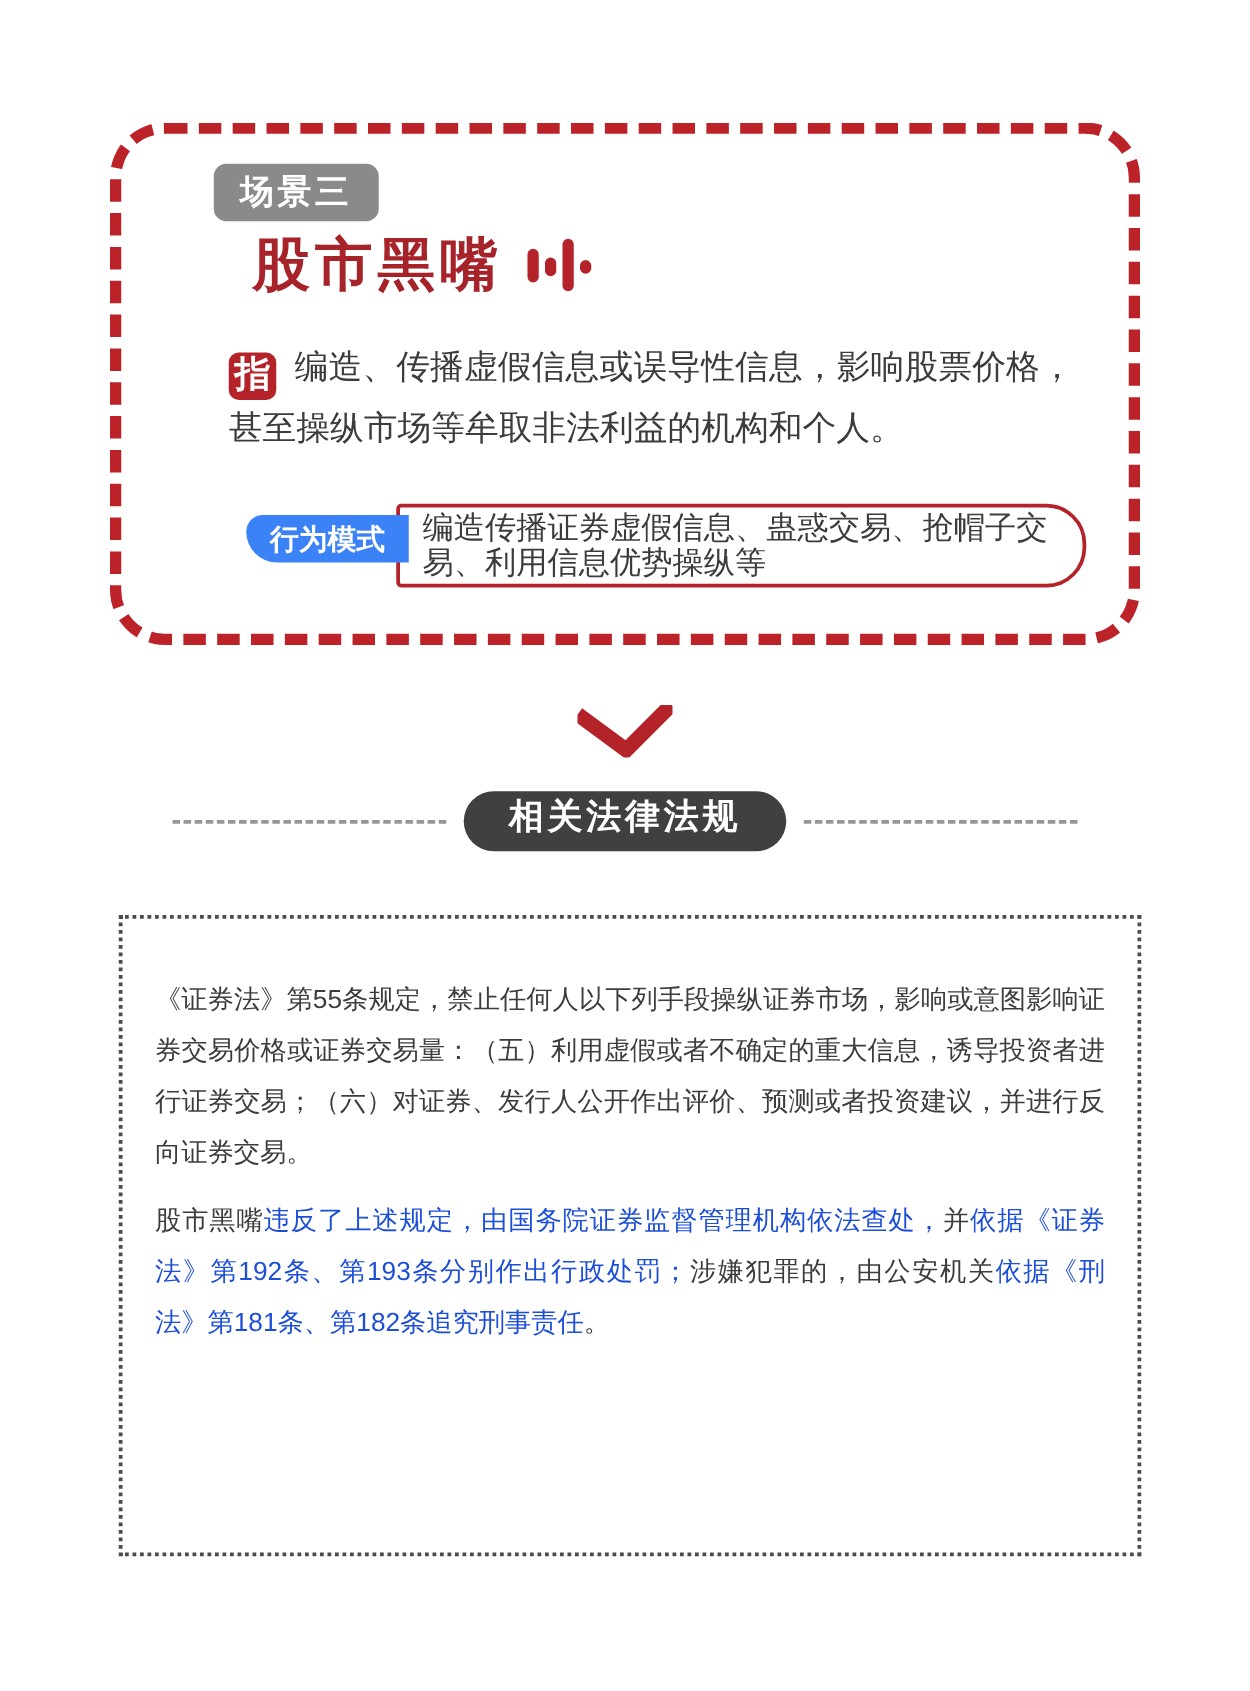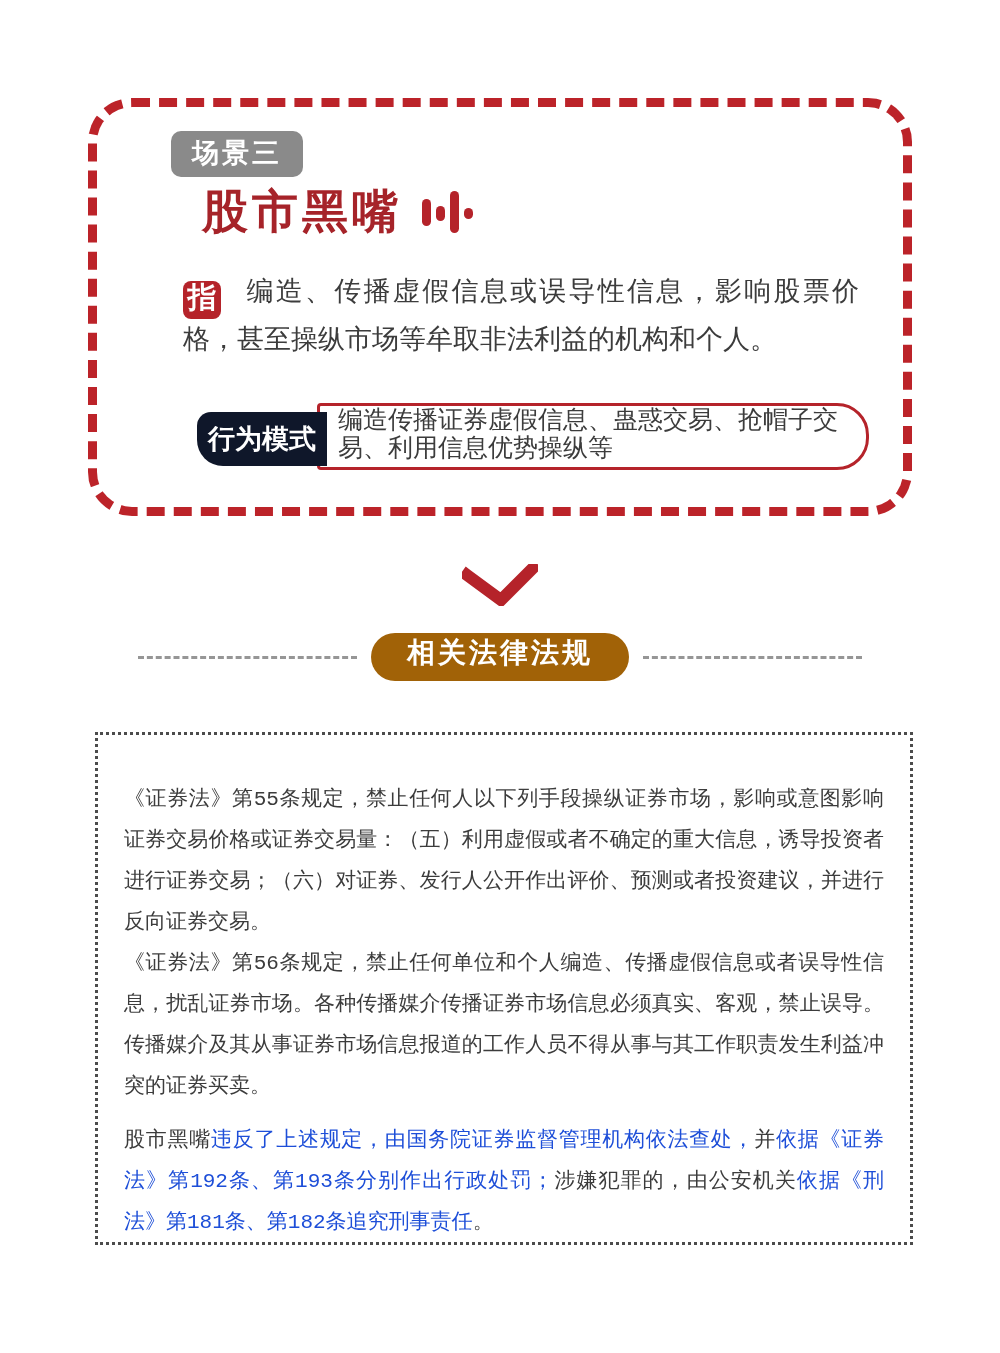--- a/index.html
+++ b/index.html
@@ -1,17 +1,17 @@
 <!DOCTYPE html>
 <html><head>
 <meta charset="utf-8">
 <style>
   html,body{margin:0;padding:0;background:#ffffff;}
   .page{position:relative;width:1000px;height:1353px;background:#ffffff;overflow:hidden;
-        font-family:Liberation Mono, monospace;}
+        font-family:Liberation Sans, sans-serif;}
 
   
   .scenario-box{position:absolute;left:88px;top:98px;width:824px;height:418px;
                 box-sizing:border-box;border:9px dashed #bc2329;border-radius:44px;}
   .scene-badge{position:absolute;left:74px;top:24px;background:#8a8a8a;color:#ffffff;
                font-size:27px;font-weight:bold;letter-spacing:3px;
                padding:4px 21px 6px;border-radius:10px;}
   .title-row{position:absolute;left:105px;top:74px;display:flex;align-items:center;gap:18px;}
   .title{margin:0;font-size:46px;font-weight:bold;color:#a62329;letter-spacing:4px;}
   .voice-icon{display:block;}
@@ -20,33 +20,33 @@
               font-size:27px;line-height:45px;color:#3c3c3c;text-align:justify;}
   .zhi-badge{display:inline-flex;align-items:center;justify-content:center;
              width:38px;height:38px;background:#b5232a;color:#ffffff;border-radius:8px;
              font-size:29px;font-weight:bold;margin-right:7px;vertical-align:-7px;}
 
   .behavior-row{position:absolute;left:100px;top:296px;width:672px;}
   .behavior-content{box-sizing:border-box;margin-left:120px;min-height:62px;
                     border:3px solid #b5232a;border-radius:4px 32px 32px 4px;
                     padding:2px 22px 3px 18px;font-size:25px;line-height:28px;
                     color:#3c3c3c;}
-  .behavior-label{position:absolute;left:0;top:9px;width:130px;height:54px;z-index:1;
-                  background:#0f172a;color:#ffffff;border-radius:14px 0 0 26px;
+  .behavior-label{position:absolute;left:0;top:9px;width:130px;height:38px;z-index:1;
+                  background:#3b82f6;color:#ffffff;border-radius:14px 0 0 26px;
                   display:flex;align-items:center;justify-content:center;
-                  font-size:27px;font-weight:600;}
+                  font-size:23px;font-weight:600;}
 
   
   .chevron{position:absolute;left:462px;top:564px;}
 
   
   .divider{position:absolute;left:138px;right:138px;top:633px;height:48px;
            display:flex;align-items:center;}
   .dash-line{flex:1;height:0;border-top:3px dashed #969696;}
-  .pill{margin:0 14px;background:#a16207;color:#ffffff;border-radius:24px;
+  .pill{margin:0 14px;background:#404040;color:#ffffff;border-radius:24px;
         padding:1px 36px 9px;font-size:28px;font-weight:bold;letter-spacing:3px;}
 
   
   .law-box{position:absolute;left:95px;top:732px;width:818px;height:513px;
            box-sizing:border-box;border:3px dotted #4b4b4b;
            padding:44px 26px 0 26px;}
   .law-box p{margin:0;font-size:21px;line-height:41px;color:#3c3c3c;text-align:justify;}
   .penalty{margin-top:13px !important;}
   .seg-red{color:#1d4ed8;}
   .seg-dark{color:#3c3c3c;}
@@ -87,17 +87,16 @@
   </div>
 
   <div class="divider">
     <span class="dash-line"></span>
     <span class="pill">相关法律法规</span>
     <span class="dash-line"></span>
   </div>
 
   <section class="law-box">
     <p>《证券法》第55条规定，禁止任何人以下列手段操纵证券市场，影响或意图影响证券交易价格或证券交易量：（五）利用虚假或者不确定的重大信息，诱导投资者进行证券交易；（六）对证券、发行人公开作出评价、预测或者投资建议，并进行反向证券交易。</p>
-    <p>《证券法》第56条规定，禁止任何单位和个人编造、传播虚假信息或者误导性信息，扰乱证券市场。各种传播媒介传播证券市场信息必须真实、客观，禁止误导。传播媒介及其从事证券市场信息报道的工作人员不得从事与其工作职责发生利益冲突的证券买卖。</p>
     <p class="penalty"><span class="seg-dark">股市黑嘴</span><span class="seg-red">违反了上述规定，由国务院证券监督管理机构依法查处，</span><span class="seg-dark">并</span><span class="seg-red">依据《证券法》第192条、第193条分别作出行政处罚；</span><span class="seg-dark">涉嫌犯罪的，由公安机关</span><span class="seg-red">依据《刑法》第181条、第182条追究刑事责任</span><span class="seg-dark">。</span></p>
   </section>
 
 </div>
 
 </body></html>

